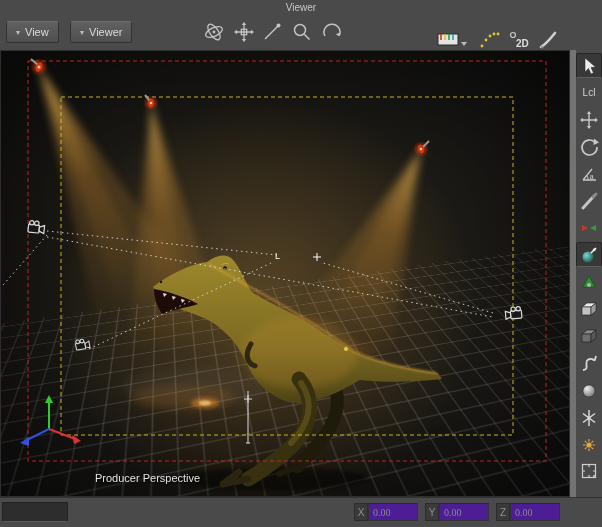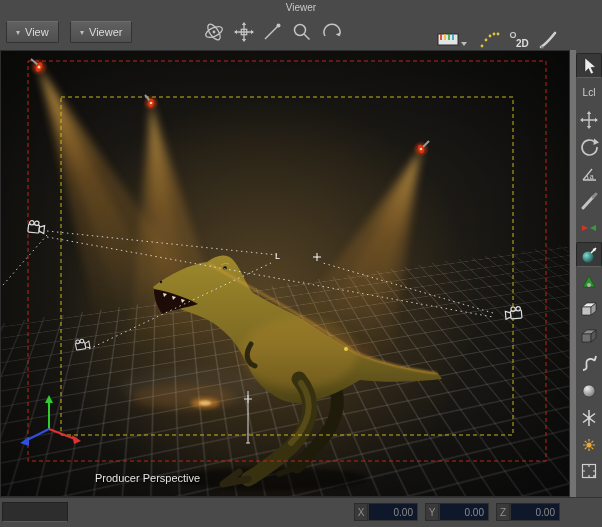--- a/index.html
+++ b/index.html
@@ -51,23 +51,23 @@
 
   
   .statusbar { position:absolute; left:0; top:497px; width:602px; height:30px; background:#4a4a4a;
                border-top:1px solid #333; }
   .sb-leftbox { position:absolute; left:2px; top:4px; width:66px; height:20px; background:#2d2d2d;
                 border:1px solid #222; border-bottom-color:#5a5a5a; }
   .sb-fields { position:absolute; right:42px; top:5px; display:flex; gap:7px; }
   .sb-field { display:flex; align-items:center; }
   .sb-axis { width:14px; height:18px; background:#3a3a3a; border:1px solid #2c2c2c; color:#909090;
              font-size:10px; display:flex; align-items:center; justify-content:center; }
-  .sb-input { width:50px; height:18px; background:#0f172a; border:1px solid #333; border-top-color:#2a2a2a;
-              color:#8a8a8a; font-size:10px; text-align:right; padding:0 4px;
-              font-family:Liberation Sans, sans-serif; }
+  .sb-input { width:50px; height:18px; background:#4c1d95; border:1px solid #333; border-top-color:#2a2a2a;
+              color:#8a8a8a; font-size:10px; text-align:left; padding:0 4px;
+              font-family:Liberation Serif, serif; }
 </style>
 </head>
 <body>
 
 <div class="app">
 
   <div class="titlebar">
     <span>Viewer</span>
   </div>
 

